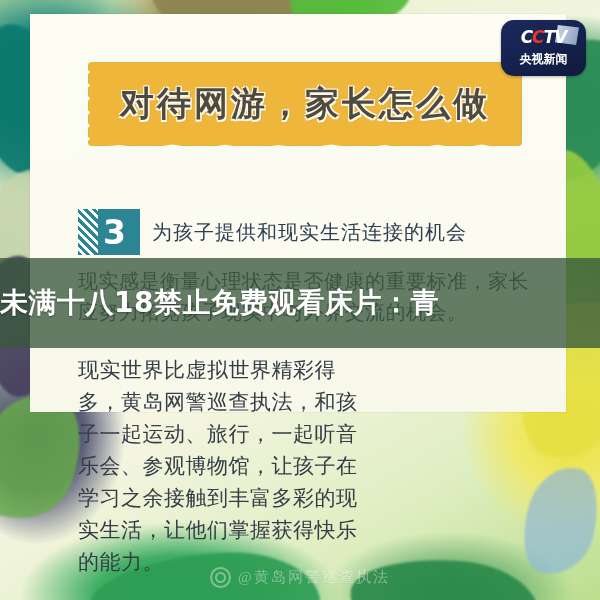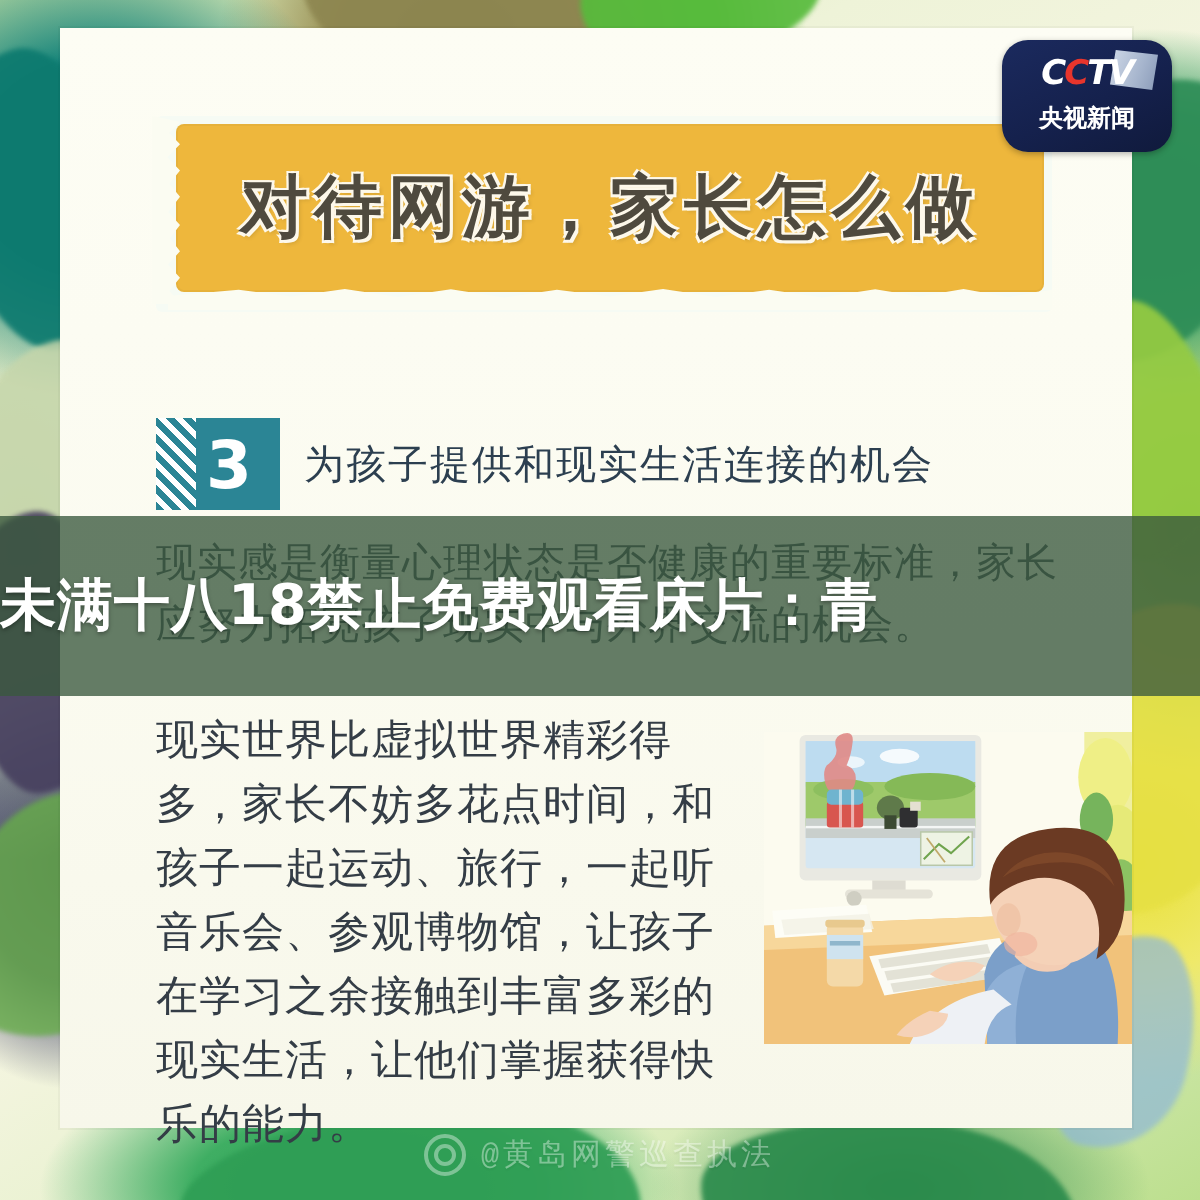--- a/index.html
+++ b/index.html
@@ -53,21 +53,21 @@
   .leaf.l10{ left:90px;   bottom:-50px; width:230px; height:96px; background:#2f9e55; transform:rotate(-4deg); }
   .leaf.l11{ right:60px;  bottom:-46px; width:190px; height:86px; background:#2b8b4c; transform:rotate(5deg); }
   .leaf.l12{ right:4px;   bottom:24px;  width:70px;  height:110px; background:#8fb8d8; transform:rotate(14deg); opacity:.7;}
 
   
   .card {
     position: absolute;
     left: 30px;
     top: 14px;
     width: 536px;
-    height: 550px;
+    height: 398px;
     background: linear-gradient(180deg,#fdfdf4 0%, #fbfbf0 55%, #f7f7ea 100%);
     box-shadow: 0 0 0 1px rgba(0,0,0,.03);
   }
 
   
   .banner-wrap {
     position: absolute;
     left: 48px;
     top: 44px;
     width: 448px;
@@ -295,21 +295,21 @@
   }
   .watermark .wb-icon::after {
     content: "";
     position: absolute;
     left: 3px; top: 3px;
     width: 7px; height: 7px;
     border-radius: 50%;
     border: 2px solid #ffffff;
   }
   .watermark .wb-text {
-    font-family: Liberation Mono, monospace;
+    font-family: Liberation Serif, serif;
     font-size: 15px;
     color: #ffffff;
     letter-spacing: 2px;
     text-shadow: 0 1px 1px rgba(0,0,0,.15);
     white-space: nowrap;
     text-align: right;
   }
 </style>
 </head>
 <body>
@@ -342,21 +342,21 @@
     <div class="section-row">
       <div class="num-badge">
         <div class="hatch"></div>
         <div class="num">3</div>
       </div>
       <div class="section-title">为孩子提供和现实生活连接的机会</div>
     </div>
 
     <div class="body-lead">现实感是衡量心理状态是否健康的重要标准，家长应努力拓宽孩子现实中与外界交流的机会。</div>
 
-    <div class="body-main">现实世界比虚拟世界精彩得多，家长不妨多花点时间，和孩子一起运动、旅行，一起听音乐会、参观博物馆，让孩子在学习之余接触到丰富多彩的现实生活，让他们掌握获得快乐的能力。</div>
+    <div class="body-main">现实世界比虚拟世界精彩得多，黄岛网警巡查执法，和孩子一起运动、旅行，一起听音乐会、参观博物馆，让孩子在学习之余接触到丰富多彩的现实生活，让他们掌握获得快乐的能力。</div>
 
     <div class="illus">
       <svg viewBox="0 0 248 206" width="100%" height="100%" preserveAspectRatio="xMidYMid slice">
         <rect x="0" y="0" width="248" height="206" fill="#fbfaec"></rect>
 
         <rect x="0" y="0" width="248" height="140" fill="#fcfbef"></rect>
 
         <rect x="214" y="0" width="34" height="150" fill="#f0ef9f"></rect>
         <ellipse cx="228" cy="30" rx="18" ry="26" fill="#efef86"></ellipse>
         <ellipse cx="236" cy="72" rx="16" ry="24" fill="#e6ea78"></ellipse>

